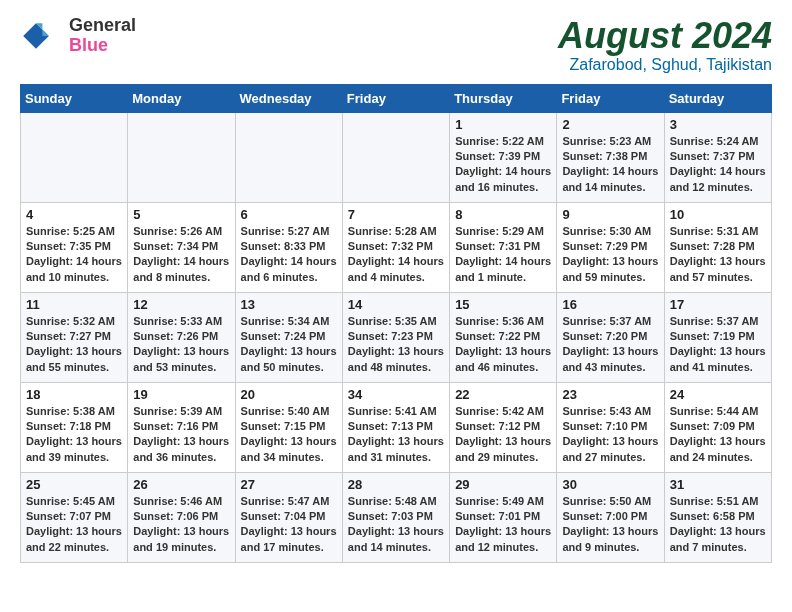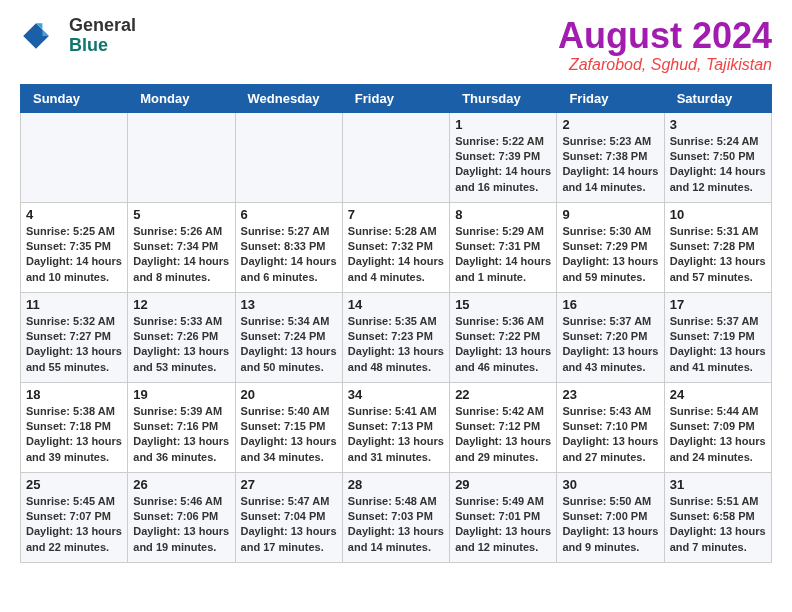--- a/index.html
+++ b/index.html
@@ -20,50 +20,50 @@
       display: flex;
       align-items: center;
       gap: 17px;
     }
     .logo-text {
       font-size: 18px;
       font-weight: bold;
       line-height: 1.1;
     }
     .logo-general { color: #333; }
-    .logo-blue { color: #0f766e; }
+    .logo-blue { color: #ec4899; }
     .logo-icon {
       width: 32px;
       height: 32px;
     }
     .title-block {
       text-align: right;
     }
     .title-block h1 {
       font-size: 36px;
       font-weight: bold;
-      color: #a21caf;
+      color: #14532d;
       line-height: 1.1;
+      font-style: italic;
     }
     .title-block h2 {
       font-size: 16px;
       font-weight: normal;
-      color: #ef4444;
-      font-style: italic;
+      color: #0369a1;
     }
     .calendar {
       width: 100%;
       border-collapse: collapse;
     }
     .calendar thead tr th {
       background: #1a5fa8;
       color: #fff;
       font-size: 13px;
       font-weight: bold;
-      padding: 6px 12px;
+      padding: 6px 4px;
       text-align: left;
       border: 1px solid #1a5fa8;
       margin-left: 13px;
     }
     .calendar tbody tr td {
       vertical-align: top;
       border: 1px solid #ccc;
       padding: 4px 5px;
       font-size: 10.5px;
       color: #222;
@@ -143,21 +143,21 @@
         <td>
           <span class="day-num">2</span>
           <div class="day-info">Sunrise: 5:23 AM
 Sunset: 7:38 PM
 Daylight: 14 hours
 and 14 minutes.</div>
         </td>
         <td>
           <span class="day-num">3</span>
           <div class="day-info">Sunrise: 5:24 AM
-Sunset: 7:50 PM
+Sunset: 7:37 PM
 Daylight: 14 hours
 and 12 minutes.</div>
         </td>
       </tr>
       <tr>
         <td>
           <span class="day-num">4</span>
           <div class="day-info">Sunrise: 5:25 AM
 Sunset: 7:35 PM
 Daylight: 14 hours

